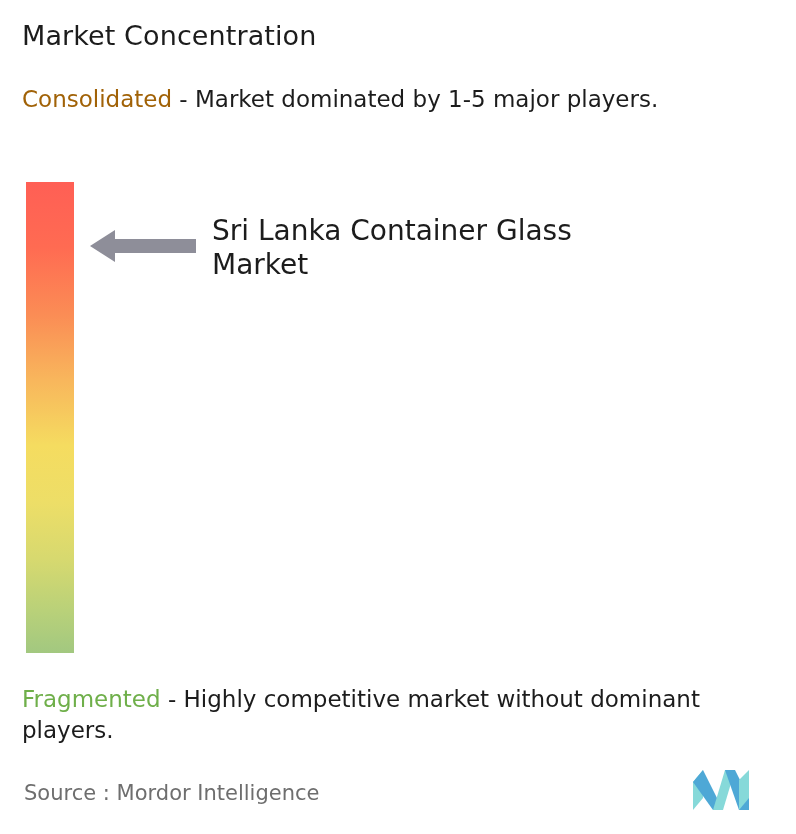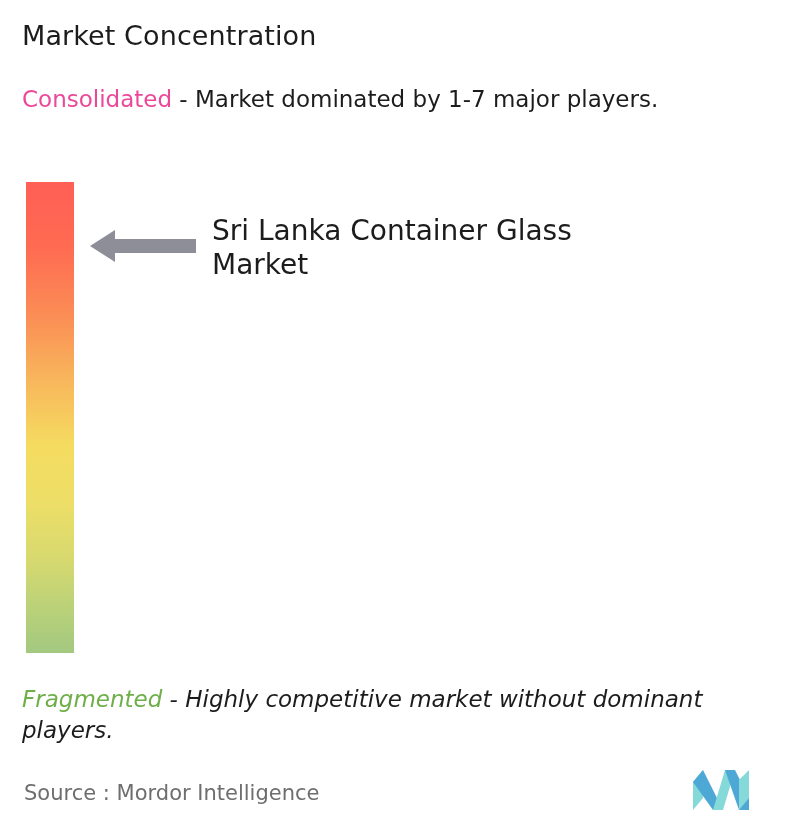--- a/index.html
+++ b/index.html
@@ -44,24 +44,23 @@
     color: #1c1c1c;
   }
   .legend-bottom {
     position: absolute;
     left: 22px;
     top: 684px;
     width: 768px;
     font-size: 23px;
     line-height: 31px;
     color: #1c1c1c;
-    font-style: italic;
   }
   .legend-key-consolidated {
-    color: #ec4899;
+    color: #a16207;
   }
   .legend-key-fragmented {
     color: #6faf4a;
   }
   .legend-desc {
     color: #1c1c1c;
   }
 
   
   .scale-bar {
@@ -129,21 +128,21 @@
   }
 </style>
 </head>
 <body>
 
 <div class="infographic">
 
   <div class="page-title">Market Concentration</div>
 
   <div class="legend-top">
-    <span class="legend-key-consolidated">Consolidated</span><span> - </span><span class="legend-desc">Market dominated by 1-7 major players.</span>
+    <span class="legend-key-consolidated">Consolidated</span><span> - </span><span class="legend-desc">Market dominated by 1-5 major players.</span>
   </div>
 
   <div class="scale-bar"></div>
 
   <div class="pointer">
     <svg class="pointer-arrow" viewBox="0 0 110 60">
       <polygon points="2,30 27,14 27,23 108,23 108,37 27,37 27,46" fill="#8e8e99"></polygon>
     </svg>
     <div class="pointer-label">Sri Lanka Container Glass Market</div>
   </div>

